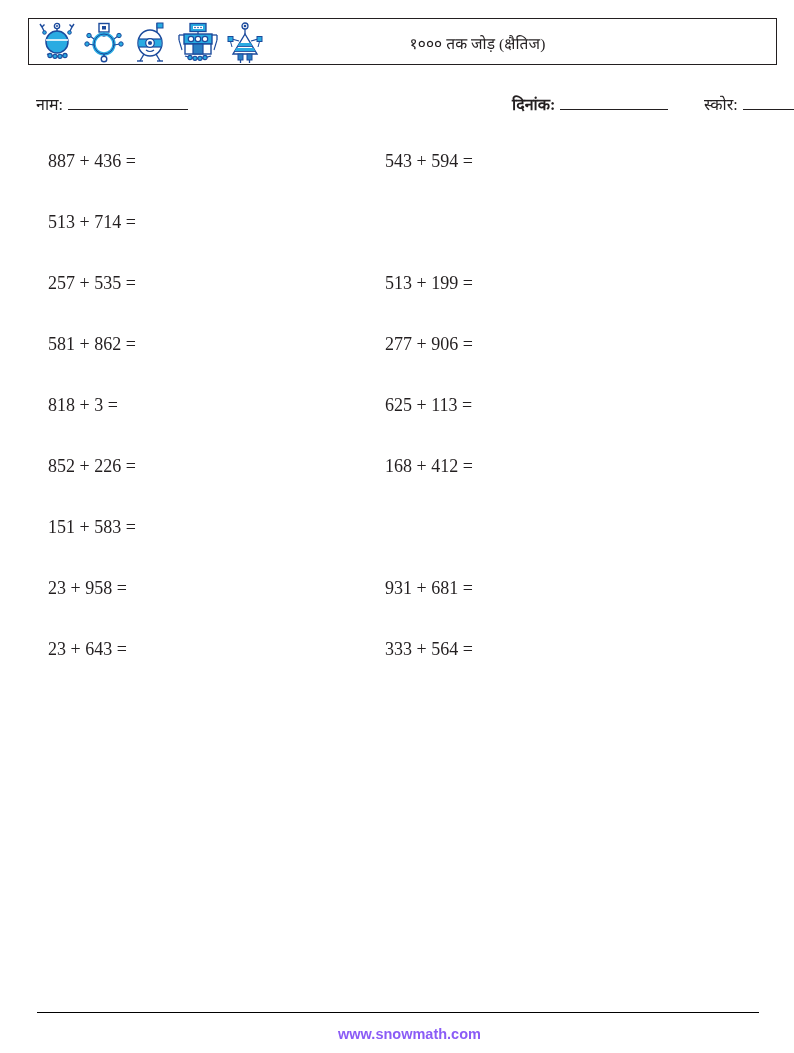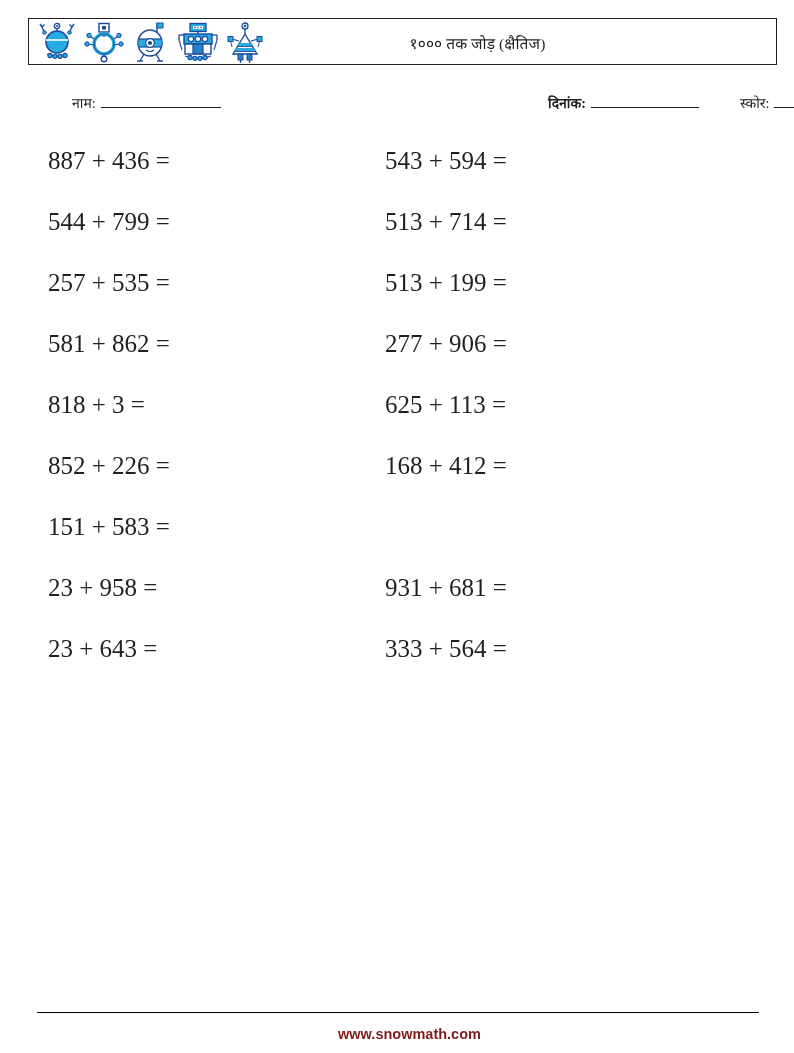--- a/index.html
+++ b/index.html
@@ -62,23 +62,22 @@
     position: absolute;
     left: 36px;
     top: 93px;
     width: 734px;
     height: 26px;
   }
   .info-field {
     position: absolute;
     display: flex;
     align-items: baseline;
-    font-size: 14px;
+    font-size: 16px;
     white-space: nowrap;
-    margin-left: 36px;
   }
   .info-label {
     font-family: "Liberation Serif", serif;
     color: #231f20;
   }
   .info-rule {
     display: inline-block;
     border-bottom: 1.4px solid #231f20;
     margin-left: 5px;
     height: 13px;
@@ -97,21 +96,21 @@
     top: 146px;
     width: 700px;
   }
   .problem-row {
     height: 61px;
     display: flex;
     align-items: flex-start;
   }
   .problem {
     font-family: "Liberation Serif", serif;
-    font-size: 25px;
+    font-size: 18px;
     color: #231f20;
     line-height: 30px;
     white-space: nowrap;
   }
   .col-1 { width: 337px; }
   .col-2 { width: 337px; }
 
   
   #footer-rule {
     position: absolute;
@@ -122,21 +121,21 @@
   }
   #footer-text {
     position: absolute;
     left: 0;
     right: 0;
     top: 1026px;
     text-align: center;
     font-family: "Liberation Sans", sans-serif;
     font-size: 14.5px;
     font-weight: bold;
-    color: #7f1d1d;
+    color: #8b5cf6;
     padding-left: 25px;
   }
 </style>
 </head>
 <body>
 
 <div id="header-bar">
 
   <div id="robot-strip">
 
@@ -261,21 +260,20 @@
   </div>
 </div>
 
 <div id="problems">
 
   <div class="problem-row">
     <div class="problem col-1">887 + 436 =</div>
     <div class="problem col-2">543 + 594 =</div>
   </div>
   <div class="problem-row">
-    <div class="problem col-1">544 + 799 =</div>
     <div class="problem col-2">513 + 714 =</div>
   </div>
   <div class="problem-row">
     <div class="problem col-1">257 + 535 =</div>
     <div class="problem col-2">513 + 199 =</div>
   </div>
   <div class="problem-row">
     <div class="problem col-1">581 + 862 =</div>
     <div class="problem col-2">277 + 906 =</div>
   </div>

